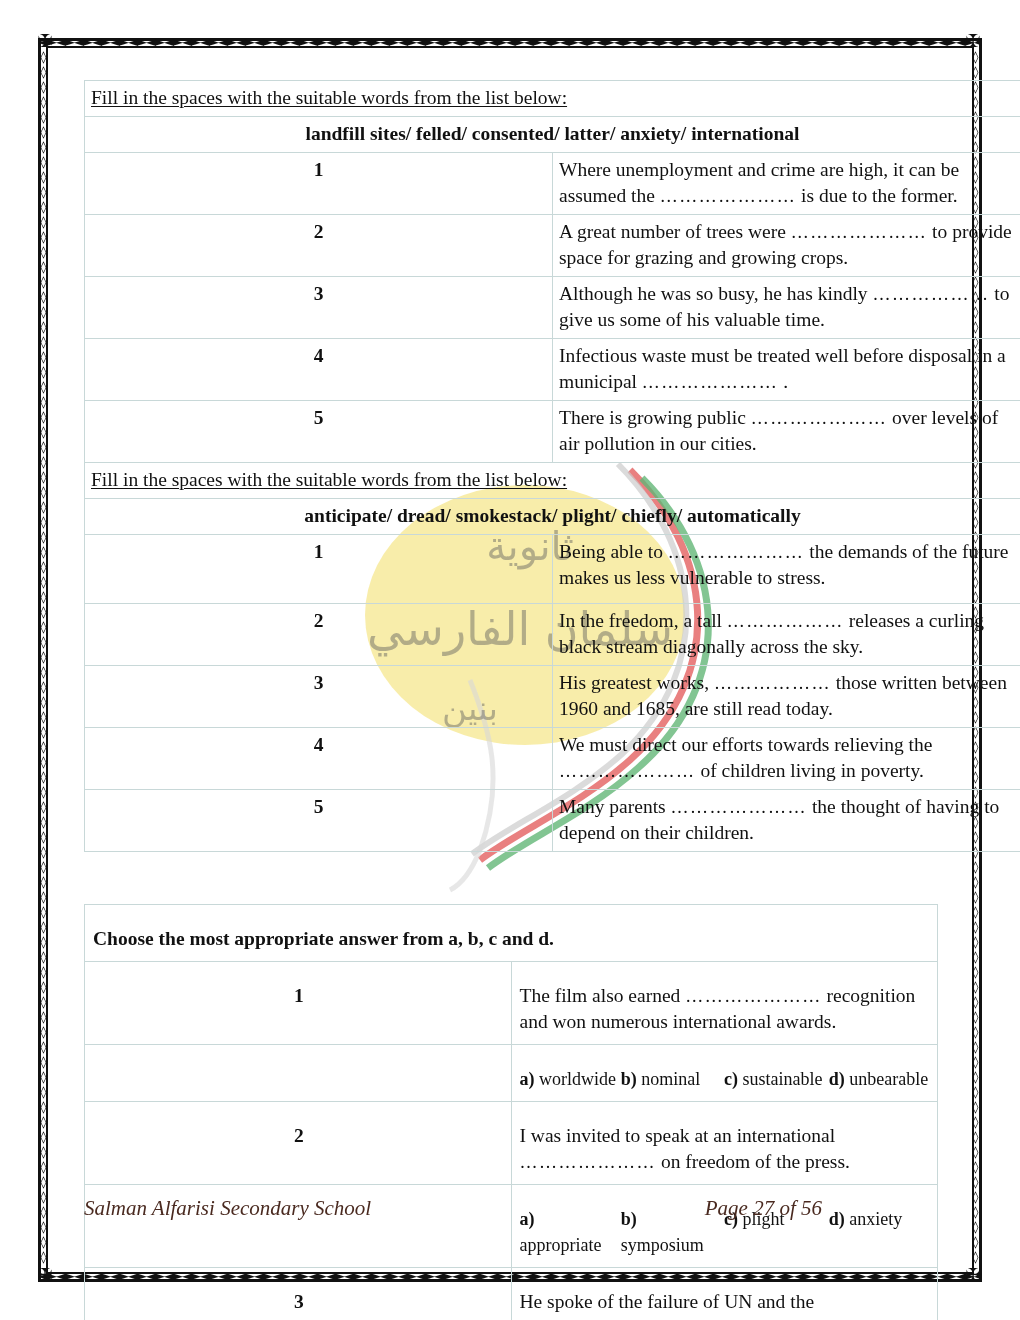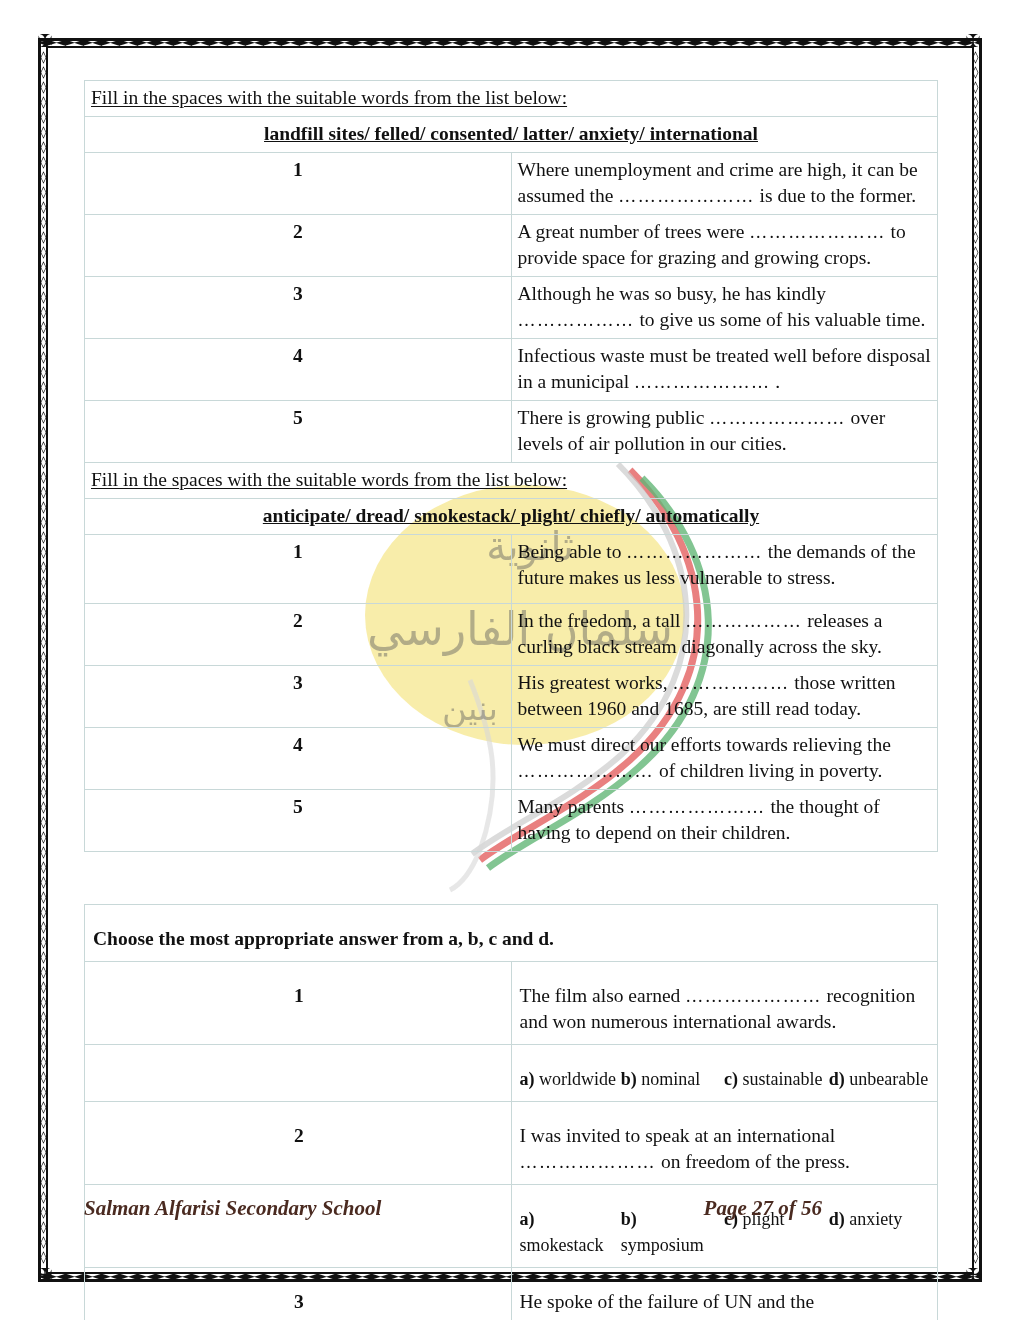--- a/index.html
+++ b/index.html
@@ -85,21 +85,21 @@
 
   
   .content {
     position: absolute;
     left: 84px; top: 80px;
     width: 854px;
   }
 
   table.sheet {
     border-collapse: collapse;
-    width: 854px;
+    width: 937px;
     table-layout: fixed;
   }
   table.sheet td {
     border: 1px solid #c8d8d8;
     padding: 4px 6px 5px 6px;
     vertical-align: top;
     font-size: 19.5px;
     line-height: 26px;
   }
   td.num {
@@ -111,21 +111,20 @@
   td.instruction {
     font-size: 19.5px;
     padding-left: 12px;
     text-decoration: underline;
     text-underline-offset: 2px;
   }
   td.wordlist {
     text-align: center;
     font-weight: bold;
     font-size: 19.5px;
-    text-decoration: underline;
   }
   .dots {
     letter-spacing: 1.5px;
     font-size: 18px;
   }
 
   .gap { height: 52px; }
 
   
   .choose-box {
@@ -162,21 +161,21 @@
 
   
   .footer {
     position: absolute;
     left: 84px; top: 1196px;
     width: 854px;
     display: flex;
     justify-content: space-between;
     font-family: "Liberation Serif", serif;
     font-style: italic;
-    font-weight: bold;
+    font-weight: normal;
     font-size: 21px;
     color: #4a2a20;
   }
   .footer .right { padding-right: 116px; }
 </style>
 </head>
 <body>
 
 <div class="page-border"></div>
 <div class="page-border inner"></div>
@@ -497,21 +496,21 @@
       <td>
         <span>I was invited to speak at an international</span>
         <span class="dots">…………………</span>
         <span>on freedom of the press.</span>
       </td>
     </tr>
     <tr>
       <td class="num"></td>
       <td>
         <div class="opts">
-          <div class="opt-a"><b>a)</b> <span>smokestack</span></div>
+          <div class="opt-a"><b>a)</b> <span>appropriate</span></div>
           <div class="opt-b"><b>b)</b> <span>symposium</span></div>
           <div class="opt-c"><b>c)</b> <span>plight</span></div>
           <div class="opt-d"><b>d)</b> <span>anxiety</span></div>
         </div>
       </td>
     </tr>
 
     <tr>
       <td class="num">3</td>
       <td>

